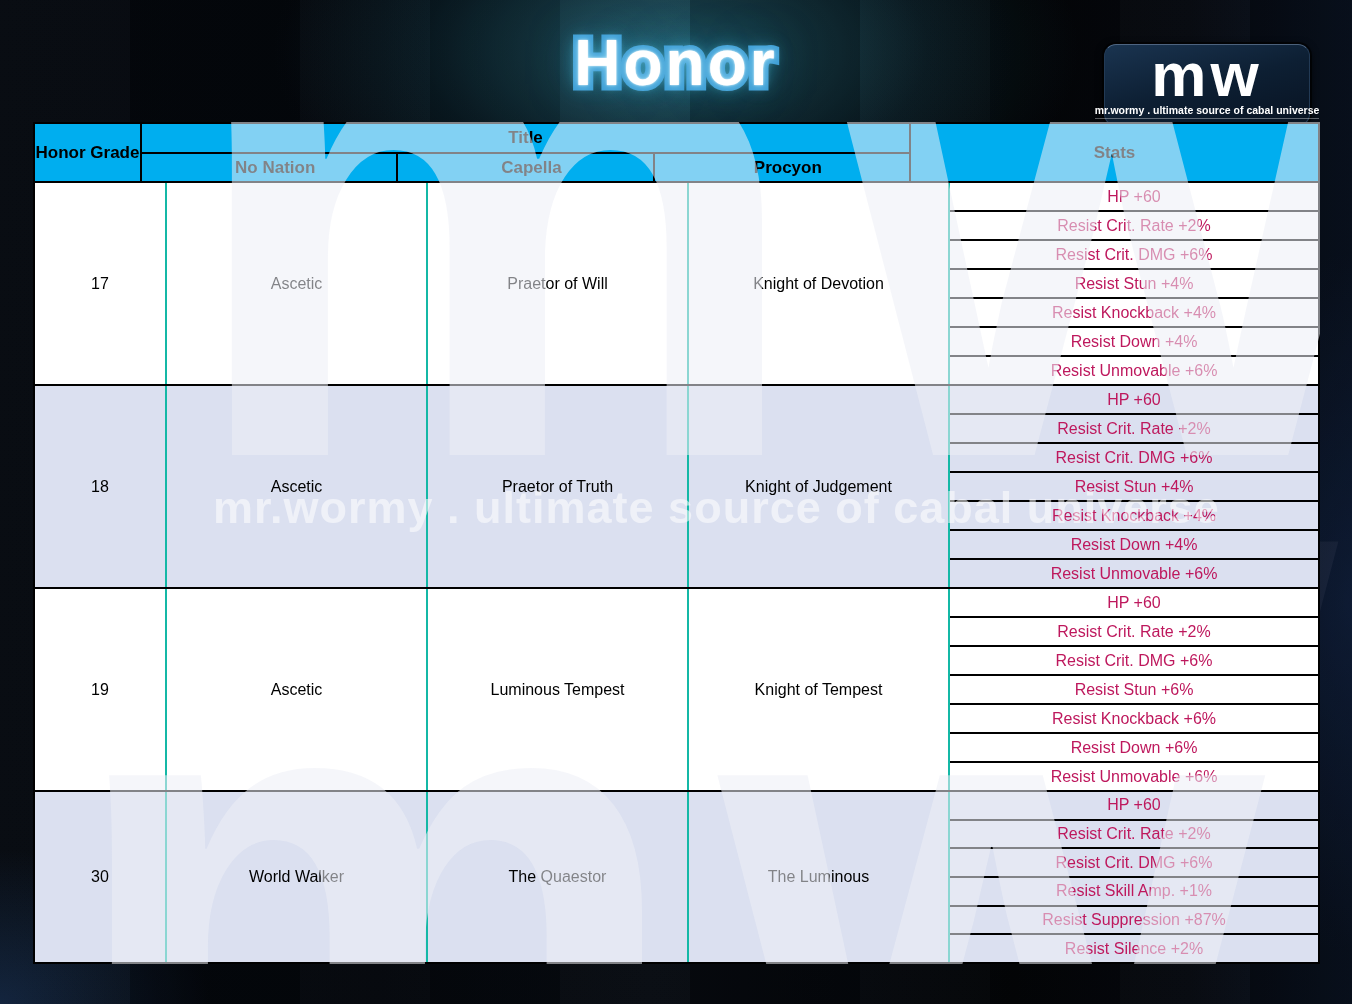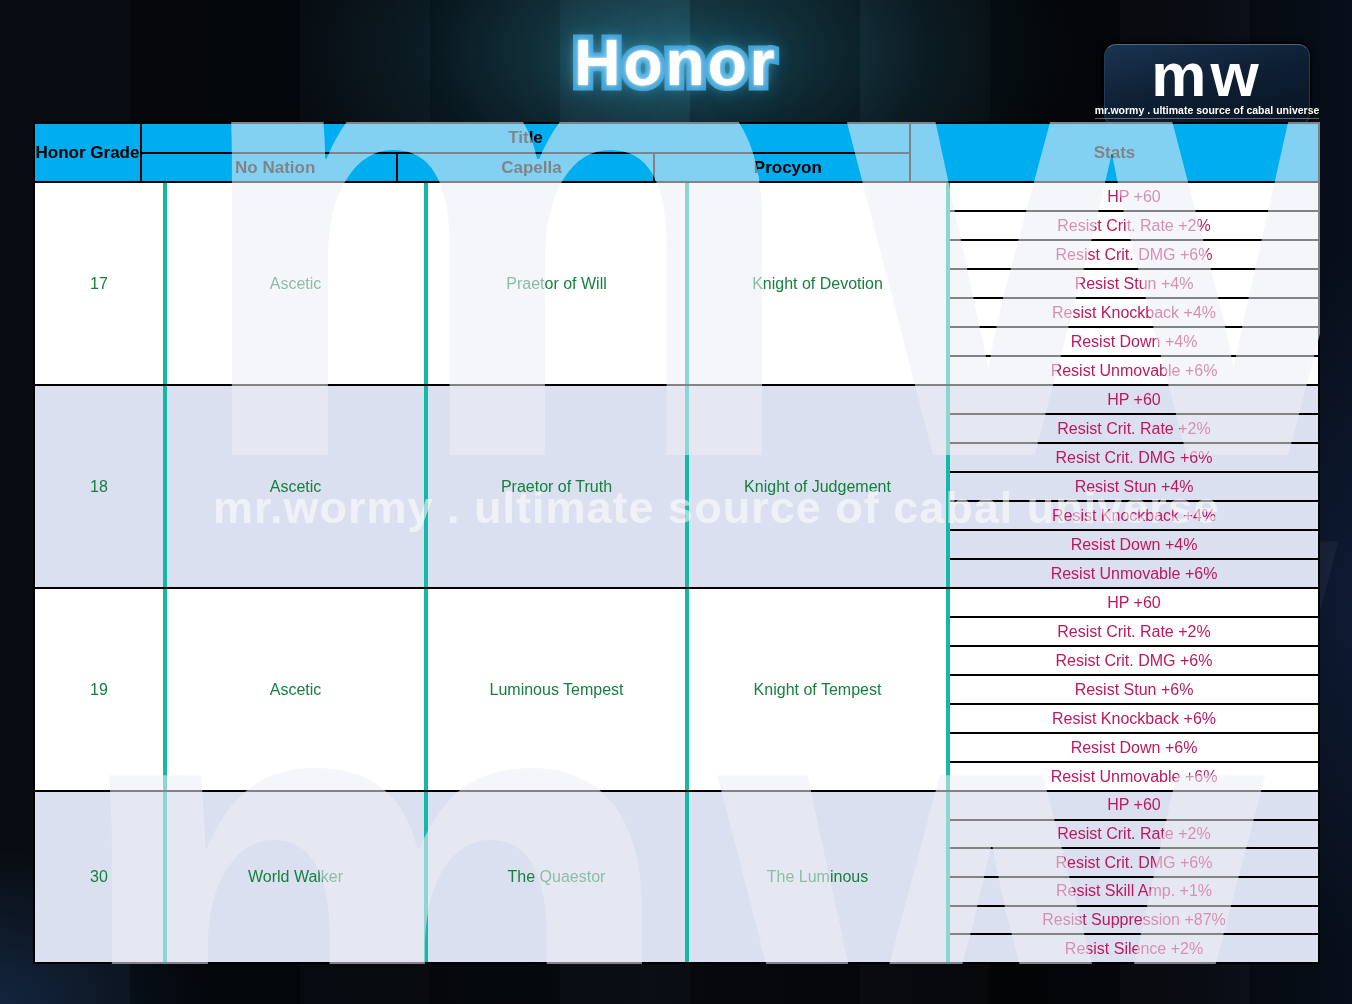--- a/index.html
+++ b/index.html
@@ -98,23 +98,23 @@
   .h-sub .hcell { flex: 1; padding-left: 12px; }
   .h-sub .hcell:not(:last-child) { border-right: 2px solid #000; }
   .h-stats { width: 407px; text-align: center; }
 
   .block { display: flex; box-sizing: border-box; }
   .block:not(:last-child) { border-bottom: 2px solid #000; }
   .block.h203 { height: 203px; }
   .block.h174 { flex: 1; }
   .block.alt { background: #DBE0F0; }
   .cell {
-    box-sizing: border-box; border-right: 4px solid #14b8a6;
+    box-sizing: border-box; border-right: 2px solid #14b8a6;
     display: flex; align-items: center; justify-content: center;
-    font-size: 16px; color: #15803d;
+    font-size: 16px; color: #000000;
   }
   .c-grade { width: 132px; }
   .c-title { flex: 1; }
   .c-stats {
     width: 368px; display: flex; flex-direction: column;
     box-sizing: border-box;
   }
   .stat {
     flex: 1; display: flex; align-items: center; justify-content: center;
     font-size: 16px; color: #be185d; box-sizing: border-box;

